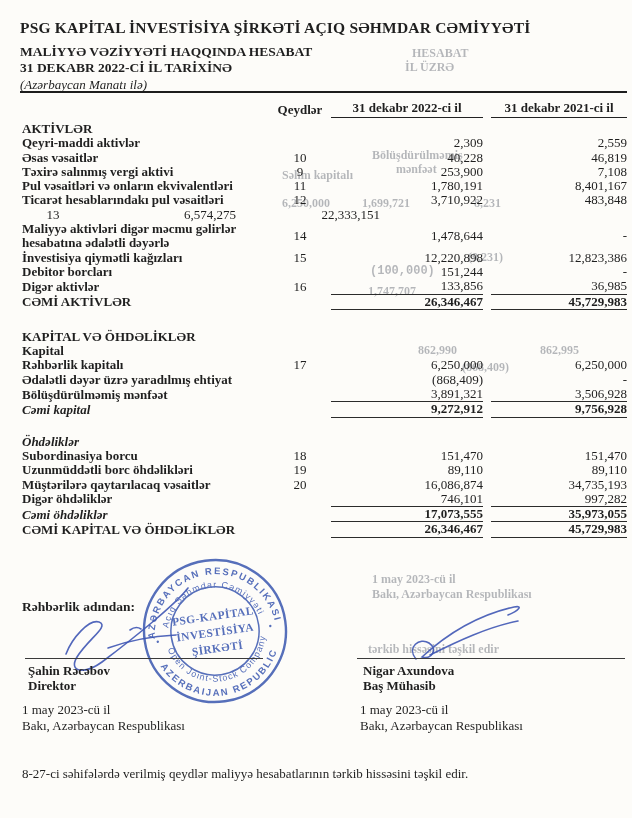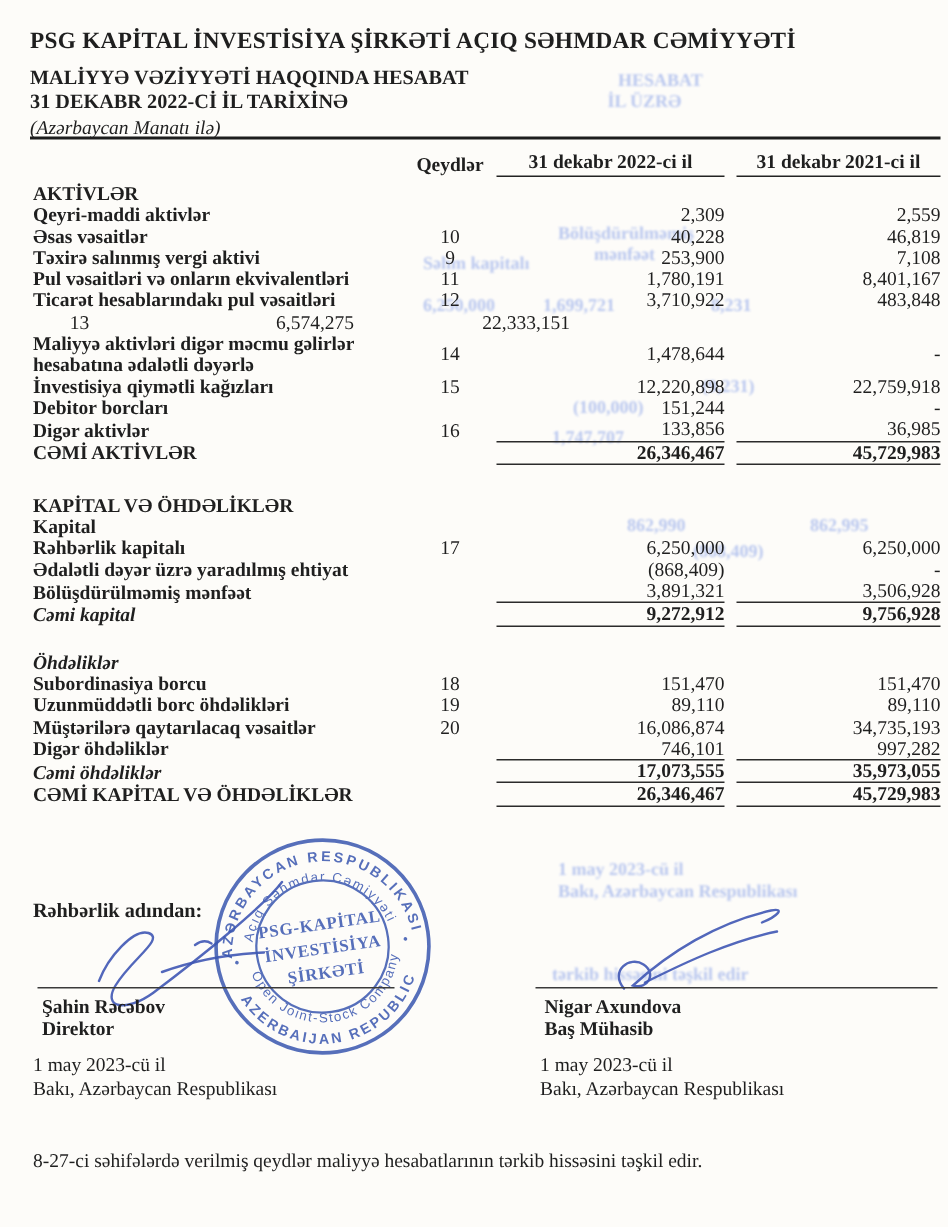--- a/index.html
+++ b/index.html
@@ -2,21 +2,21 @@
 <html><head>
 <meta charset="utf-8">
 <style>
   html,body{margin:0;padding:0;background:#ffffff;}
   .sheet{position:relative;width:632px;height:818px;background:#fdfcf9;overflow:hidden;
          font-family:"Liberation Serif","DejaVu Serif",serif;color:#1f1f1f;}
   .abs{position:absolute;}
 
   
   .ghost-layer{position:absolute;inset:0;z-index:0;pointer-events:none;}
-  .ghost{position:absolute;color:#1d4ed8;opacity:.30;filter:blur(.6px);
+  .ghost{position:absolute;color:#0f172a;opacity:.30;filter:blur(.6px);
          font-weight:bold;font-size:12px;white-space:nowrap;}
 
   .content{position:absolute;inset:0;z-index:1;}
 
   
   .title{left:20px;top:19px;font-size:15.5px;font-weight:bold;letter-spacing:.2px;}
   .sub1{left:20px;top:44px;font-size:13.5px;font-weight:bold;}
   .sub2{left:20px;top:60px;font-size:13.5px;font-weight:bold;}
   .cur{left:20px;top:77px;font-size:13px;font-style:italic;}
   .toprule{left:20px;width:607px;top:91px;height:2px;background:#1d1d1d;}
@@ -68,21 +68,21 @@
       <span class="ghost" style="left: 412px; top: 46px;">HESABAT</span>
       <span class="ghost" style="left: 405px; top: 60px;">İL ÜZRƏ</span>
       <span class="ghost" style="left: 372px; top: 148px;">Bölüşdürülməmiş</span>
       <span class="ghost" style="left: 396px; top: 162px;">mənfəət</span>
       <span class="ghost" style="left: 282px; top: 168px;">Səhm kapitalı</span>
       <span class="ghost" style="left: 282px; top: 196px;">6,250,000</span>
       <span class="ghost" style="left: 362px; top: 196px;">1,699,721</span>
       <span class="ghost" style="left: 474px; top: 196px;">8,231</span>
       <span class="ghost" style="left: 368px; top: 236px; margin-top: 48px;">1,747,707</span>
       <span class="ghost" style="left: 468px; top: 250px;">(9,231)</span>
-      <span class="ghost" style="left: 382px; top: 264px;">(100,000)</span>
+      <span class="ghost" style="left: 370px; top: 264px; font-family: Liberation Mono, monospace;">(100,000)</span>
       <span class="ghost" style="left: 418px; top: 343px;">862,990</span>
       <span class="ghost" style="left: 540px; top: 343px;">862,995</span>
       <span class="ghost" style="left: 462px; top: 360px;">(868,409)</span>
       <span class="ghost" style="left: 372px; top: 572px;">1 may 2023-cü il</span>
       <span class="ghost" style="left: 372px; top: 587px;">Bakı, Azərbaycan Respublikası</span>
       <span class="ghost" style="left: 368px; top: 642px;">tərkib hissəsini təşkil edir</span>
     </div>
 
   <div class="content">
     <div class="abs title">PSG KAPİTAL İNVESTİSİYA ŞİRKƏTİ AÇIQ SƏHMDAR CƏMİYYƏTİ</div>
@@ -144,21 +144,21 @@
             <div class="c-label">Maliyyə aktivləri digər məcmu gəlirlər
 hesabatına ədalətli dəyərlə</div>
             <div class="c-note">14</div>
             <div class="c-v22">1,478,644</div>
             <div class="c-v21">-</div>
           </div>
           <div class="row">
             <div class="c-label">İnvestisiya qiymətli kağızları</div>
             <div class="c-note">15</div>
             <div class="c-v22">12,220,898</div>
-            <div class="c-v21">22,759,918</div>
+            <div class="c-v21">12,823,386</div>
           </div>
           <div class="row">
             <div class="c-label">Debitor borcları</div>
             <div class="c-note"></div>
             <div class="c-v22">151,244</div>
             <div class="c-v21">-</div>
           </div>
           <div class="row ul">
             <div class="c-label">Digər aktivlər</div>
             <div class="c-note">16</div>

